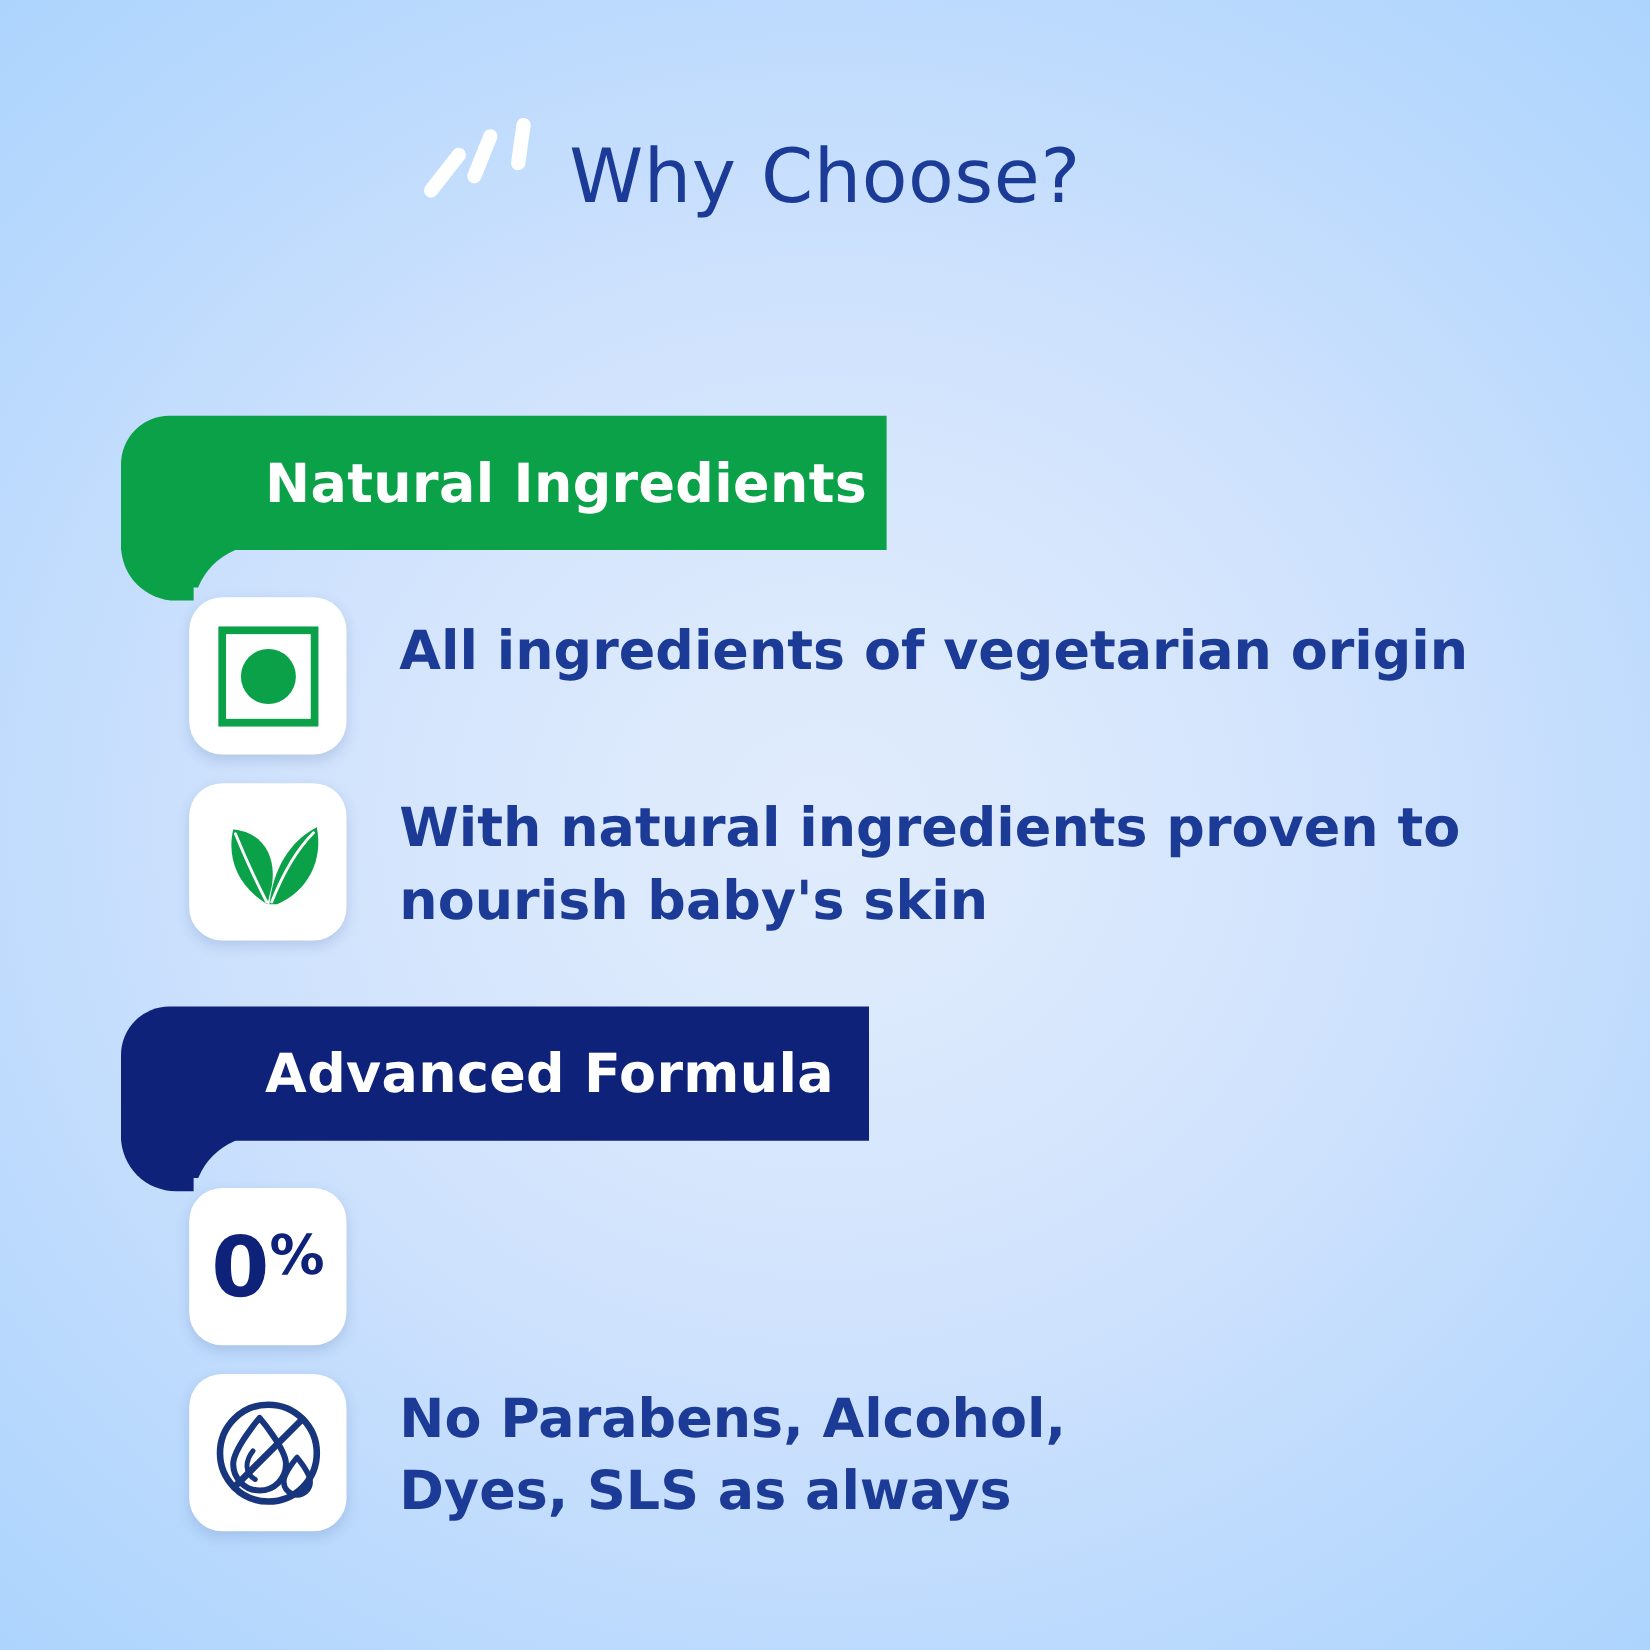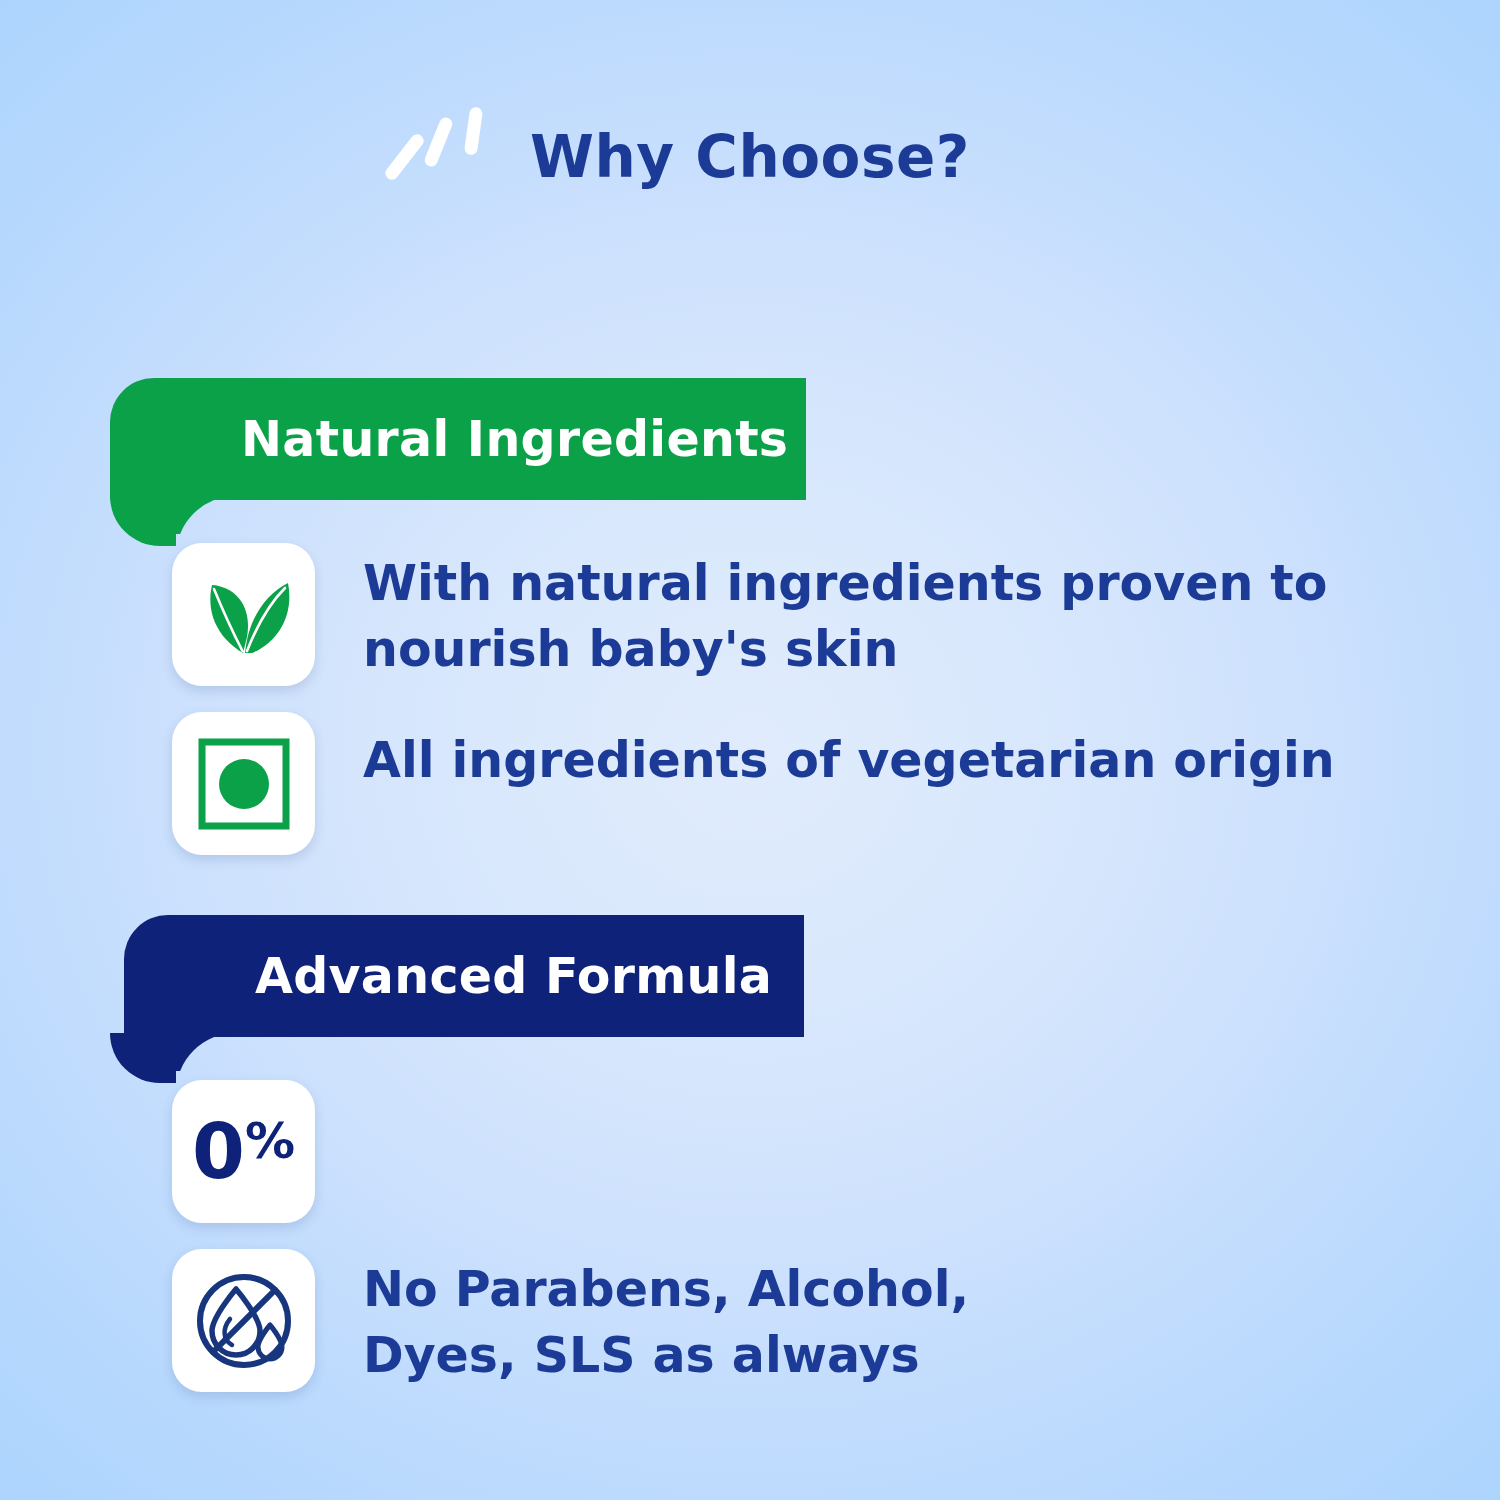--- a/index.html
+++ b/index.html
@@ -29,22 +29,22 @@
   
   .title-zone {
     position: absolute;
     left: 0;
     top: 128px;
     width: 1500px;
     text-align: center;
   }
   .page-title {
     font-family: "DejaVu Sans", sans-serif;
-    font-weight: bold;
-    font-size: 58px;
+    font-weight: normal;
+    font-size: 68px;
     letter-spacing: 0.5px;
     color: #1b3b96;
     line-height: 1;
     margin: 0;
     display: inline-block;
     text-align: right;
   }
 
   .sparkles {
     position: absolute;
@@ -193,49 +193,49 @@
         <span class="banner-label">Natural Ingredients</span>
       </div>
       <div class="banner-tail"></div>
       <div class="banner-notch"></div>
     </div>
 
     <div class="features" style="left:62px; top:165px; width:1240px;">
 
       <div class="feature-row">
         <div class="icon-card">
-          <svg width="108" height="108" viewBox="0 0 108 108" aria-hidden="true">
-
-            <path d="M53 92 C 26 76 16 50 22 24 C 48 26 62 48 57 76 Z" fill="#0ba148"></path>
-            <path d="M52.5 90 C 40 66 31 45 24 28" fill="none" stroke="#ffffff" stroke-width="2.6" stroke-linecap="round"></path>
-
-            <path d="M55 92 C 58 60 74 34 98 22 C 104 52 90 80 62 92 Z" fill="#0ba148"></path>
-            <path d="M57 90 C 68 62 82 40 95 27" fill="none" stroke="#ffffff" stroke-width="2.6" stroke-linecap="round"></path>
-          </svg>
-        </div>
-        <div class="feature-text two-line">With natural ingredients proven to nourish baby's skin</div>
-      </div>
-
-      <div class="feature-row">
-        <div class="icon-card">
           <svg width="96" height="96" viewBox="0 0 96 96" aria-hidden="true">
             <rect x="6" y="6" width="84" height="84" fill="none" stroke="#0ba148" stroke-width="7"></rect>
             <circle cx="48" cy="48" r="25" fill="#0ba148"></circle>
           </svg>
         </div>
         <div class="feature-text">All ingredients of vegetarian origin</div>
       </div>
 
+      <div class="feature-row">
+        <div class="icon-card">
+          <svg width="108" height="108" viewBox="0 0 108 108" aria-hidden="true">
+
+            <path d="M53 92 C 26 76 16 50 22 24 C 48 26 62 48 57 76 Z" fill="#0ba148"></path>
+            <path d="M52.5 90 C 40 66 31 45 24 28" fill="none" stroke="#ffffff" stroke-width="2.6" stroke-linecap="round"></path>
+
+            <path d="M55 92 C 58 60 74 34 98 22 C 104 52 90 80 62 92 Z" fill="#0ba148"></path>
+            <path d="M57 90 C 68 62 82 40 95 27" fill="none" stroke="#ffffff" stroke-width="2.6" stroke-linecap="round"></path>
+          </svg>
+        </div>
+        <div class="feature-text two-line">With natural ingredients proven to nourish baby's skin</div>
+      </div>
+
     </div>
   </div>
 
   <div class="section navy" style="left:110px; top:915px; width:1300px;">
 
     <div class="banner-wrap">
-      <div class="banner" style="width:632px;margin-left:14px;">
+      <div class="banner" style="width:632px;">
         <span class="banner-label">Advanced Formula</span>
       </div>
       <div class="banner-tail"></div>
       <div class="banner-notch"></div>
     </div>
 
     <div class="features" style="left:62px; top:165px; width:1240px;">
 
       <div class="feature-row">
         <div class="icon-card">

